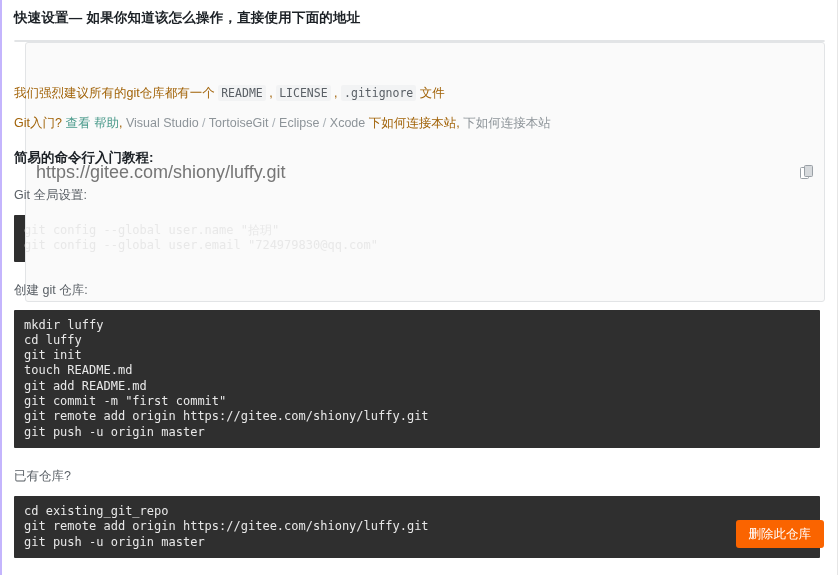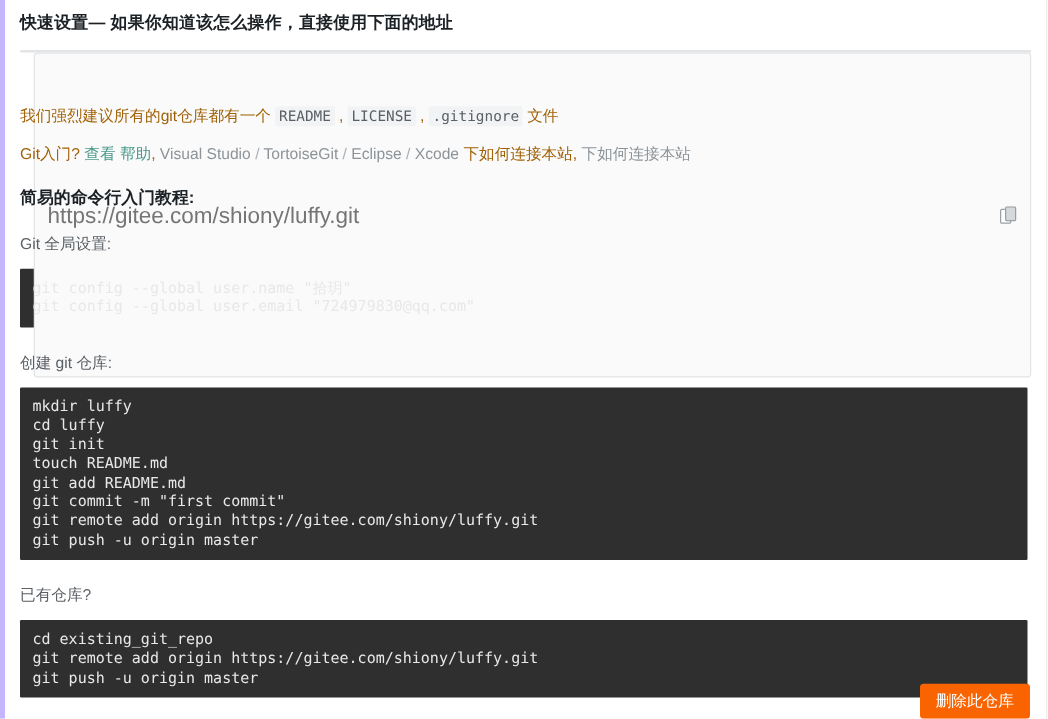--- a/index.html
+++ b/index.html
@@ -15,21 +15,21 @@
     color: #333;
     overflow: hidden;
   }
 
   .page {
     position: relative;
     width: 838px;
     height: 575px;
     box-sizing: border-box;
     background: #fff;
-    border-left: 4px solid #c4b5fd;
+    border-left: 2px solid #c4b5fd;
     border-right: 1px solid #e6e6e6;
     padding: 0 12px;
   }
 
   
   .quick-title {
     font-size: 13.5px;
     font-weight: bold;
     color: #1c2126;
     letter-spacing: 0.2px;
@@ -163,21 +163,21 @@
     box-sizing: border-box;
     border-radius: 1px;
     white-space: pre;
     overflow: hidden;
   }
 
   
   .footer {
     position: absolute;
     right: 13px;
-    bottom: 0;
+    bottom: 27px;
     padding-left: 23px;
   }
   .danger-btn {
     display: inline-flex;
     align-items: center;
     justify-content: center;
     background: #fa6400;
     color: #ffffff;
     font-size: 12.5px;
     border: none;

